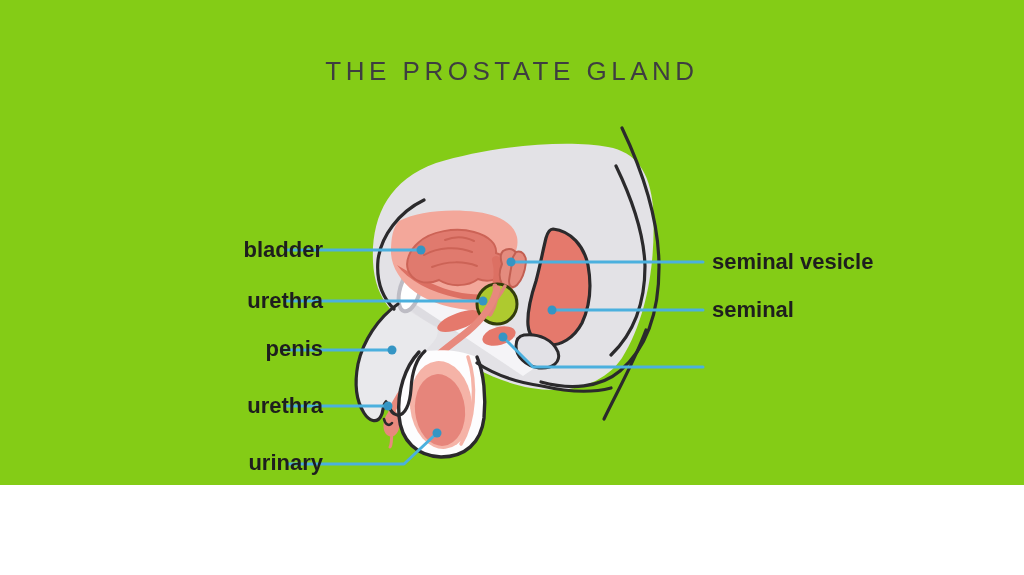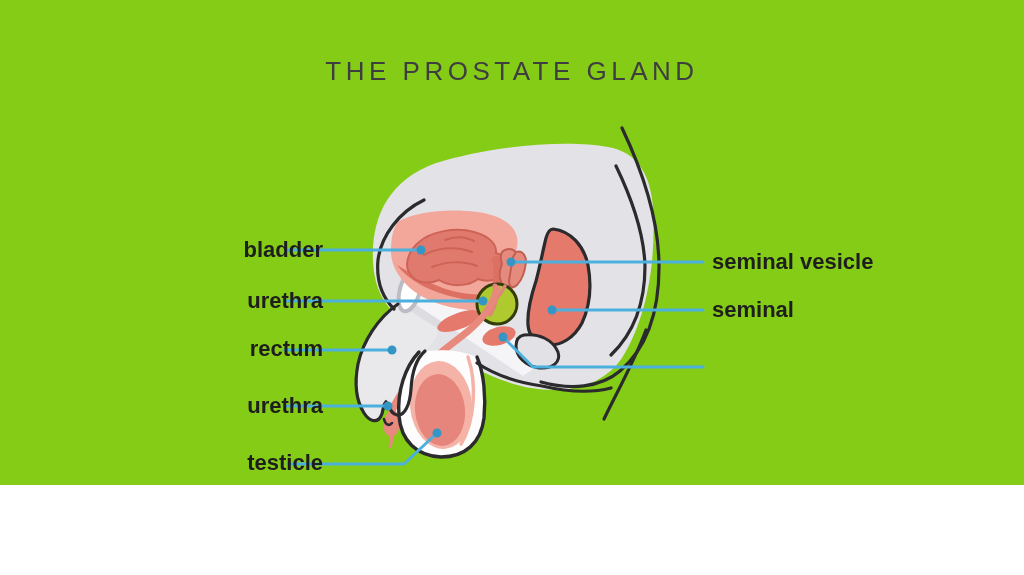--- a/index.html
+++ b/index.html
@@ -163,21 +163,21 @@
       <circle cx="388" cy="406" r="4.5"></circle>
       <circle cx="437" cy="433" r="4.5"></circle>
       <circle cx="511" cy="262" r="4.5"></circle>
       <circle cx="552" cy="310" r="4.5"></circle>
       <circle cx="503" cy="337" r="4.5"></circle>
     </g>
   </svg>
 
   <div class="lbl l-bladder">bladder</div>
   <div class="lbl l-prostate">urethra</div>
-  <div class="lbl l-penis">rectum</div>
+  <div class="lbl l-penis">penis</div>
   <div class="lbl l-urethra">urethra</div>
-  <div class="lbl l-testicle">testicle</div>
+  <div class="lbl l-testicle">urinary</div>
 
   <div class="lbl r-seminal">seminal vesicle</div>
   <div class="lbl r-rectum">seminal</div>
 
 
 </div>
 
 </body></html>

